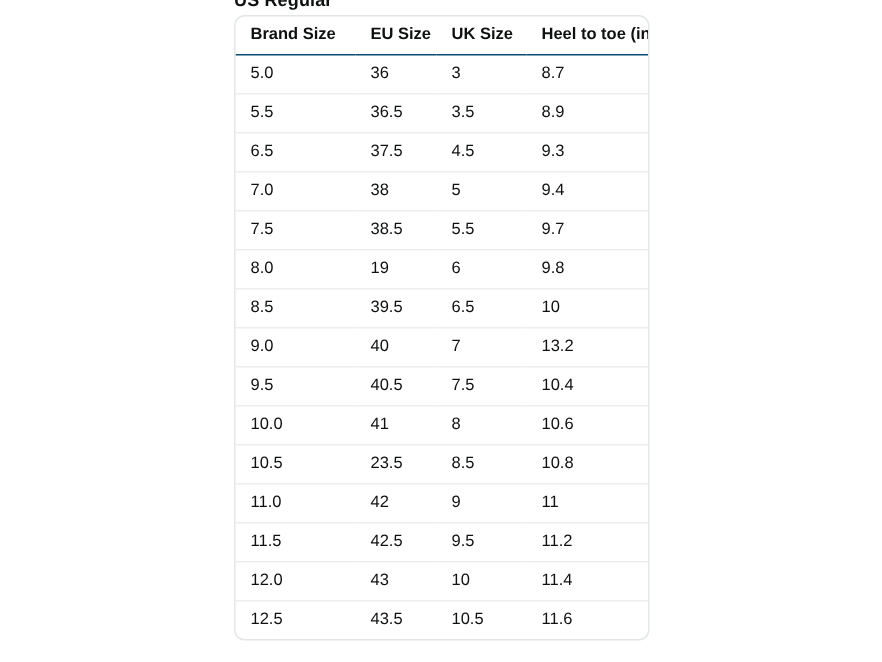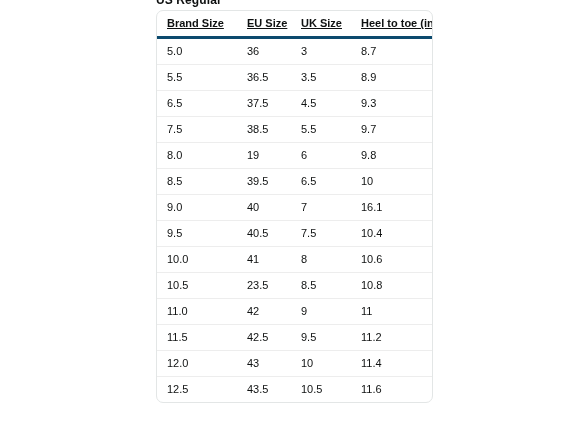--- a/index.html
+++ b/index.html
@@ -64,23 +64,22 @@
     height: 25px;
     line-height: 25px;
     white-space: nowrap;
     box-sizing: border-box;
   }
 
   table.size-table thead th {
     font-weight: 700;
     font-size: 11px;
     color: #0f1111;
-    border-bottom: 3px solid #0c4a6e;
+    border-bottom: 1px solid #0c4a6e;
     height: 25px;
-    text-decoration: underline;
   }
 
   table.size-table tbody tr {
     border-top: 1px solid #ededed;
   }
   table.size-table tbody tr:first-child {
     border-top: none;
   }
 
   table.size-table tbody td {
@@ -133,20 +132,26 @@
             <td>3.5</td>
             <td>8.9</td>
           </tr>
           <tr>
             <td class="brand-col">6.5</td>
             <td>37.5</td>
             <td>4.5</td>
             <td>9.3</td>
           </tr>
           <tr>
+            <td class="brand-col">7.0</td>
+            <td>38</td>
+            <td>5</td>
+            <td>9.4</td>
+          </tr>
+          <tr>
             <td class="brand-col">7.5</td>
             <td>38.5</td>
             <td>5.5</td>
             <td>9.7</td>
           </tr>
           <tr>
             <td class="brand-col">8.0</td>
             <td>19</td>
             <td>6</td>
             <td>9.8</td>
@@ -154,21 +159,21 @@
           <tr>
             <td class="brand-col">8.5</td>
             <td>39.5</td>
             <td>6.5</td>
             <td>10</td>
           </tr>
           <tr>
             <td class="brand-col">9.0</td>
             <td>40</td>
             <td>7</td>
-            <td>16.1</td>
+            <td>13.2</td>
           </tr>
           <tr>
             <td class="brand-col">9.5</td>
             <td>40.5</td>
             <td>7.5</td>
             <td>10.4</td>
           </tr>
           <tr>
             <td class="brand-col">10.0</td>
             <td>41</td>

